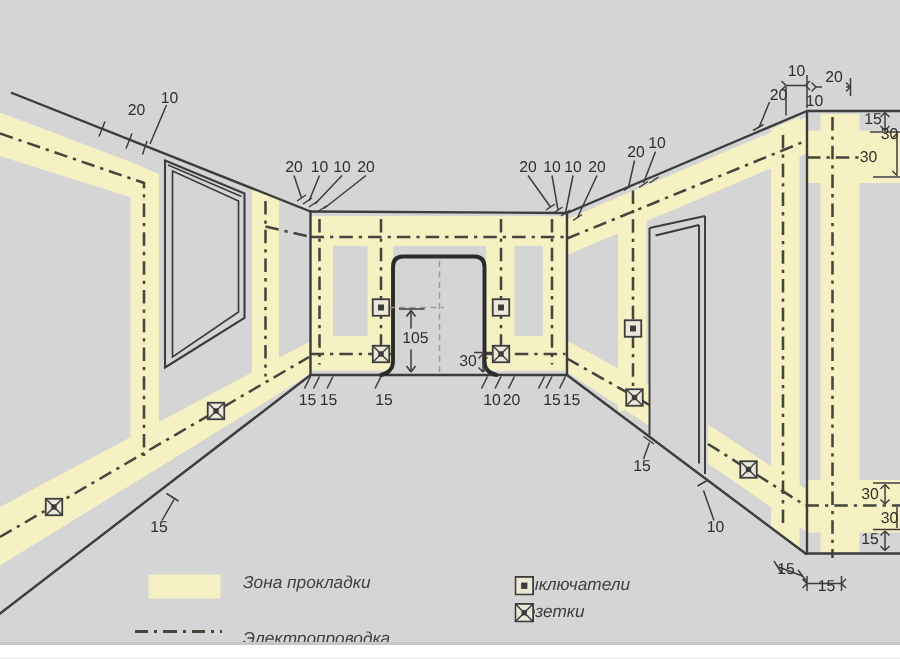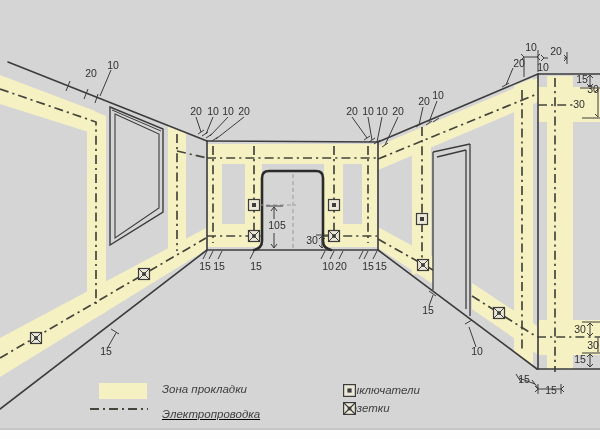--- a/index.html
+++ b/index.html
@@ -289,21 +289,21 @@
       <text x="580" y="360" text-anchor="middle" dominant-baseline="middle" fill="#2f2f2f">15</text>
       <text x="524" y="380" text-anchor="middle" dominant-baseline="middle" fill="#2f2f2f">15</text>
       <text x="551" y="391" text-anchor="middle" dominant-baseline="middle" fill="#2f2f2f">15</text>
     </svg>
 
   <div class="legend-row" style="left:99px;top:383px;">
     <div class="zone-swatch" id="zone-swatch" style="background: rgb(246, 241, 195);"></div>
     <span class="legend-label">Зона прокладки</span>
   </div>
 
-  <div class="legend-row" style="left:90px;top:408px;height:13px;text-decoration:underline;">
+  <div class="legend-row" style="left:90px;top:420px;height:13px;text-decoration:underline;">
     <div class="dash-sample"></div>
     <span class="legend-label">Электропроводка</span>
   </div>
 
   <div class="legend-row" style="left:343px;top:384px;">
     <svg class="legend-icon" width="13" height="13">
       <rect x="0.6" y="0.6" width="11.8" height="11.8" fill="#ece8d8" stroke="#3c3c3c" stroke-width="1.2"></rect>
       <rect x="4.4" y="4.4" width="4.2" height="4.2" fill="#3c3c3c"></rect>
     </svg>
     <span class="legend-label">Выключатели</span>

